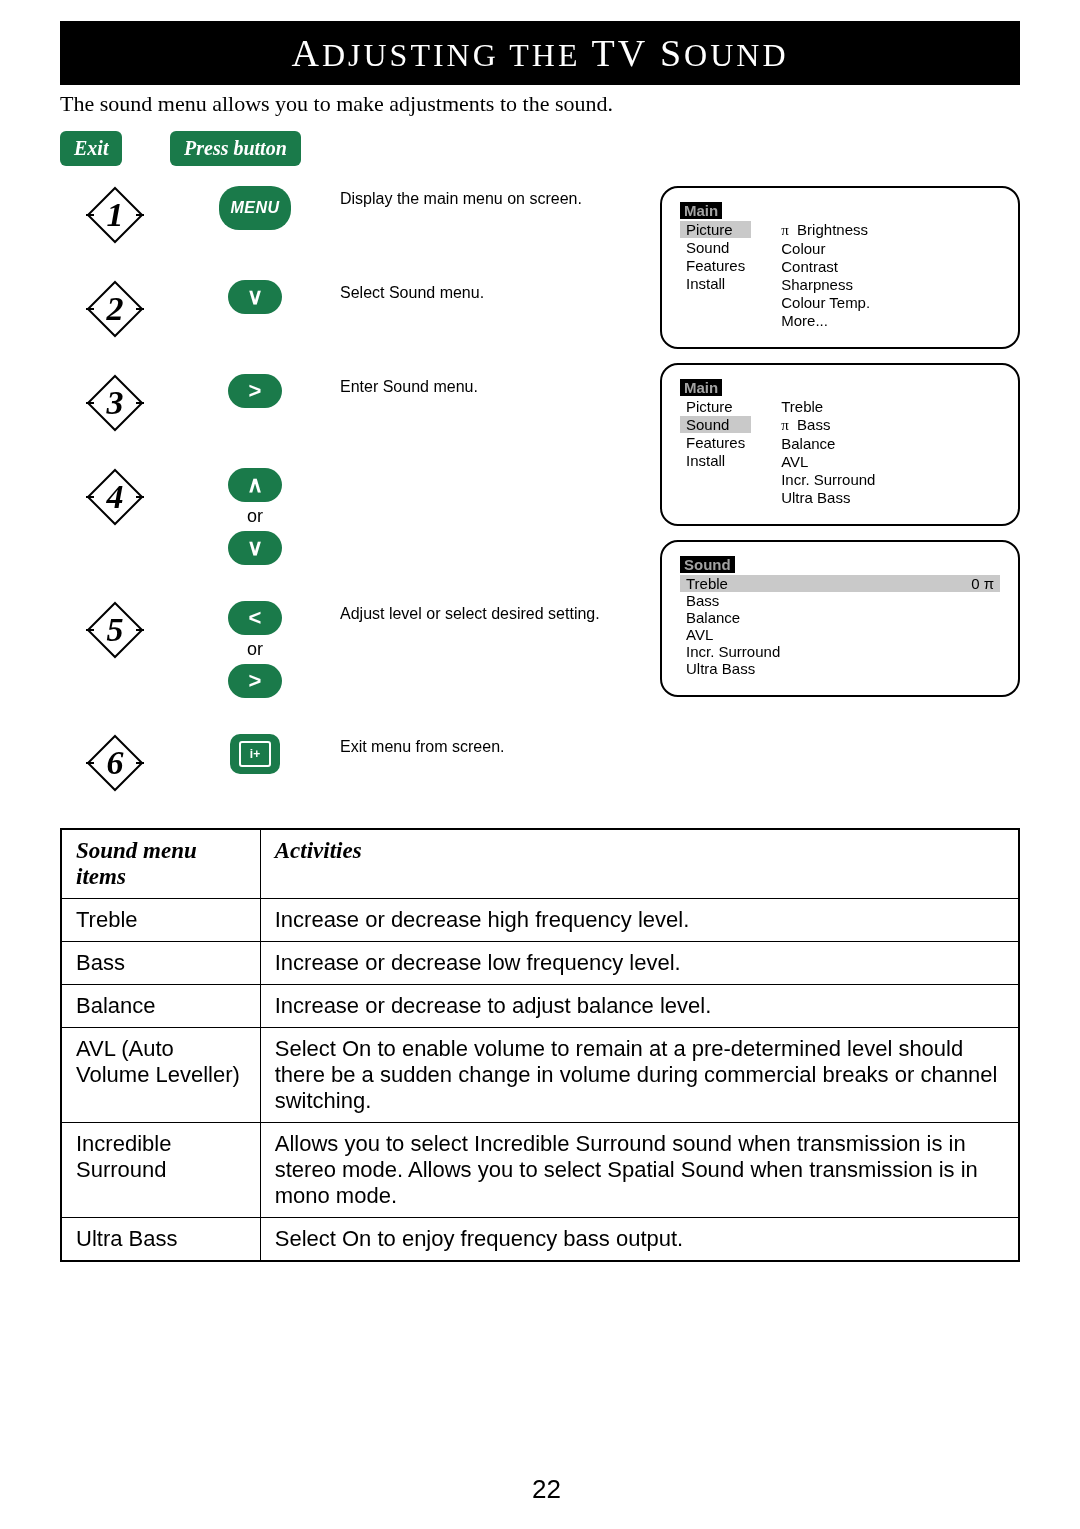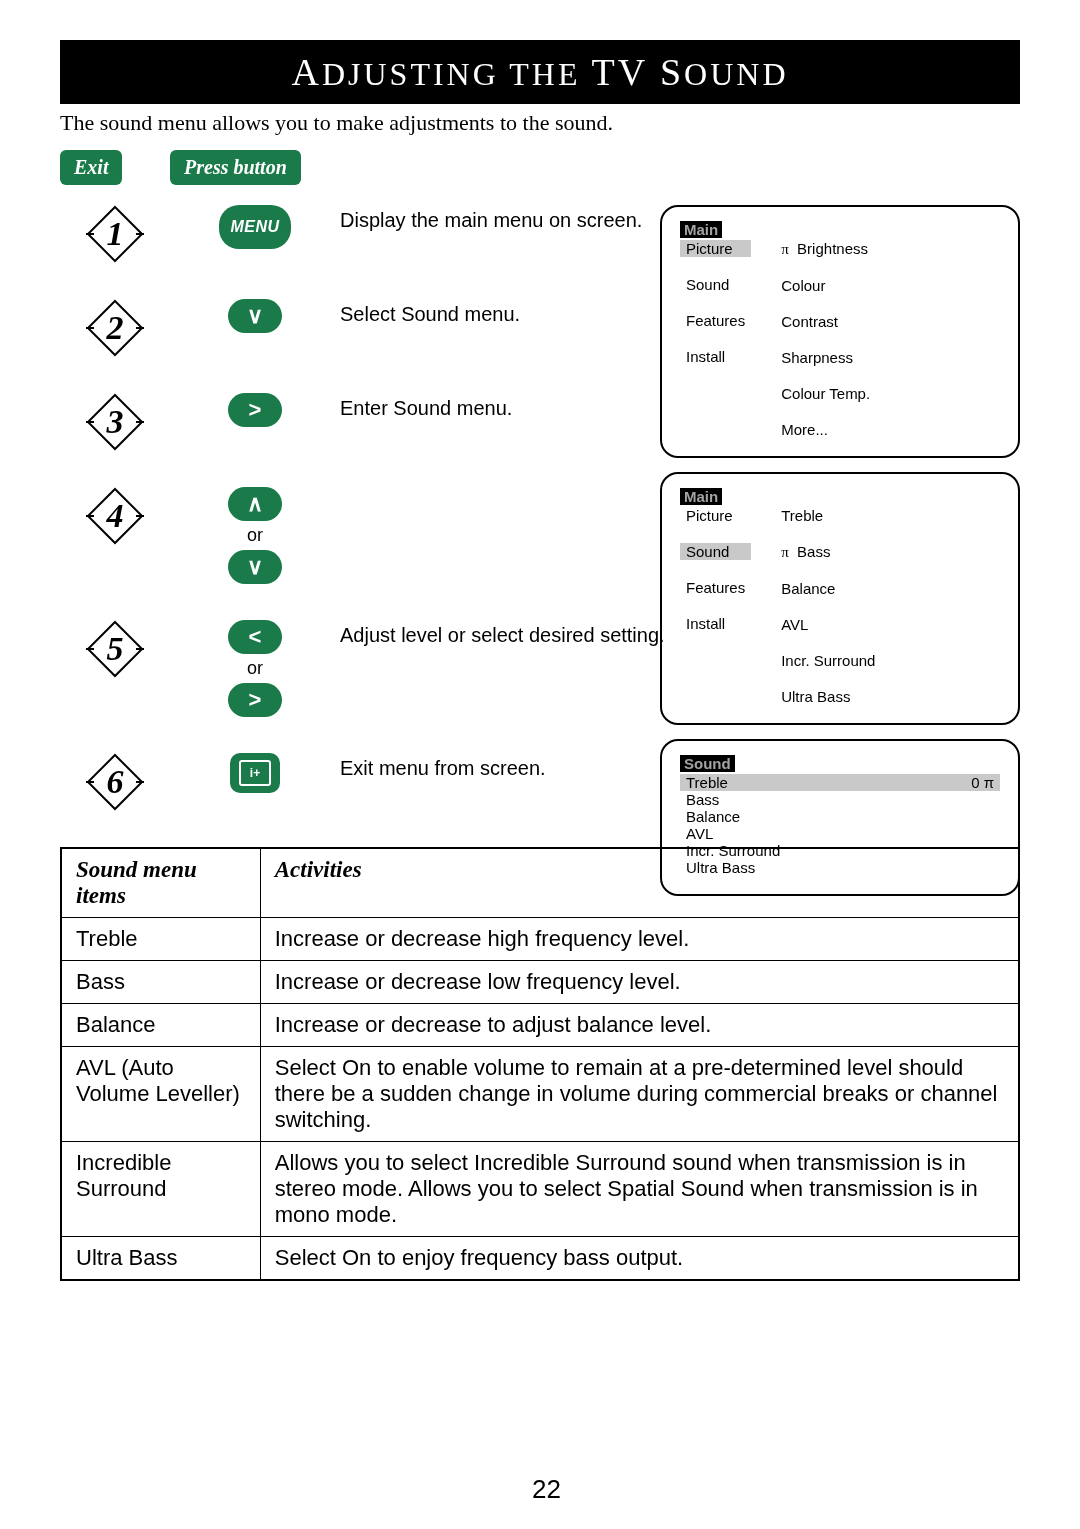--- a/index.html
+++ b/index.html
@@ -1,42 +1,42 @@
 <!DOCTYPE html>
 <html><head>
 <meta charset="utf-8">
 <style>
   html,body{margin:0;padding:0;background:#fff;font-family:Arial,Helvetica,sans-serif;color:#000}
-  .page{width:1080px;height:1529px;box-sizing:border-box;padding:40px 60px 0 60px;position:relative}
+  .page{width:1080px;height:1529px;box-sizing:border-box;padding:21px 60px 0 60px;position:relative}
   .title-bar{background:#000;color:#fff;text-align:center;font-variant:small-caps;letter-spacing:3px;font-size:32px;padding:10px 0;font-family:Georgia,serif}
   .title-bar span.big{font-size:38px}
   .intro{font-family:Georgia,serif;font-size:22px;margin:6px 0 14px 0}
   .hdr-row{display:flex;align-items:center;margin-bottom:20px}
   .hdr-step{width:110px}
   .hdr-press{width:170px}
   .hdr-result{flex:1;text-align:center}
   .pill{background:#1a7a4a;color:#fff;display:inline-block;padding:6px 14px;border-radius:6px;font-family:Georgia,serif;font-style:italic;font-weight:bold;font-size:20px}
   .steps-block{position:relative}
   .step-row{display:flex;align-items:flex-start;margin-bottom:36px}
   .step-num{width:110px;display:flex;justify-content:center}
   .diamond{width:58px;height:58px;display:flex;align-items:center;justify-content:center;position:relative}
   .diamond svg{position:absolute;inset:0}
   .diamond .n{font-family:"Times New Roman",serif;font-size:34px;font-weight:bold;font-style:italic;position:relative;z-index:2}
   .btns{width:170px;display:flex;flex-direction:column;align-items:center;gap:4px}
   .btn{background:#1a7a4a;color:#fff;border-radius:20px;display:inline-flex;align-items:center;justify-content:center;font-weight:bold}
   .btn.menu{width:72px;height:44px;font-family:Arial;font-size:16px;font-style:italic;letter-spacing:0.5px}
   .btn.round{width:54px;height:34px;border-radius:18px;font-size:22px}
   .btn.square{width:50px;height:40px;border-radius:10px}
   .or{font-size:18px}
-  .desc{flex:1;font-size:20px;padding-top:4px;max-width:340px}
+  .desc{flex:1;font-size:16px;padding-top:4px;max-width:340px}
   .screens{position:absolute;right:0;top:0;width:360px}
   .osd{border:2px solid #000;border-radius:18px;padding:14px 18px 18px 18px;margin-bottom:14px;font-size:16px;font-family:Arial}
   .osd-title{background:#000;color:#a3a3a3;padding:0 4px;display:inline-block;font-weight:bold;font-size:15px;margin-bottom:2px}
   .osd-cols{display:flex;gap:24px}
-  .osd-col{display:flex;flex-direction:column;gap:19px}
+  .osd-col{display:flex;flex-direction:column;gap:1px}
   .osd-item{padding:0 6px;white-space:nowrap;font-size:15px}
   .osd-item.hl{background:#c9c9c9}
   .osd-item .pi{font-family:serif}
   .osd-sound .osd-row{display:flex;justify-content:space-between;padding:0 6px;font-size:15px}
   .osd-sound .osd-row.hl{background:#c9c9c9}
   .tbl{border:2px solid #000;border-collapse:collapse;width:100%;margin-top:18px}
   .tbl th,.tbl td{border:1px solid #000;padding:8px 14px;vertical-align:top;font-size:22px;text-align:left}
   .tbl th{font-family:Georgia,serif;font-style:italic;font-weight:bold;font-size:23px}
   .pagenum{position:absolute;bottom:24px;left:13px;right:0;text-align:center;font-size:26px}
   .exit-ico{width:28px;height:22px;border:2px solid #fff;border-radius:3px;position:relative}

